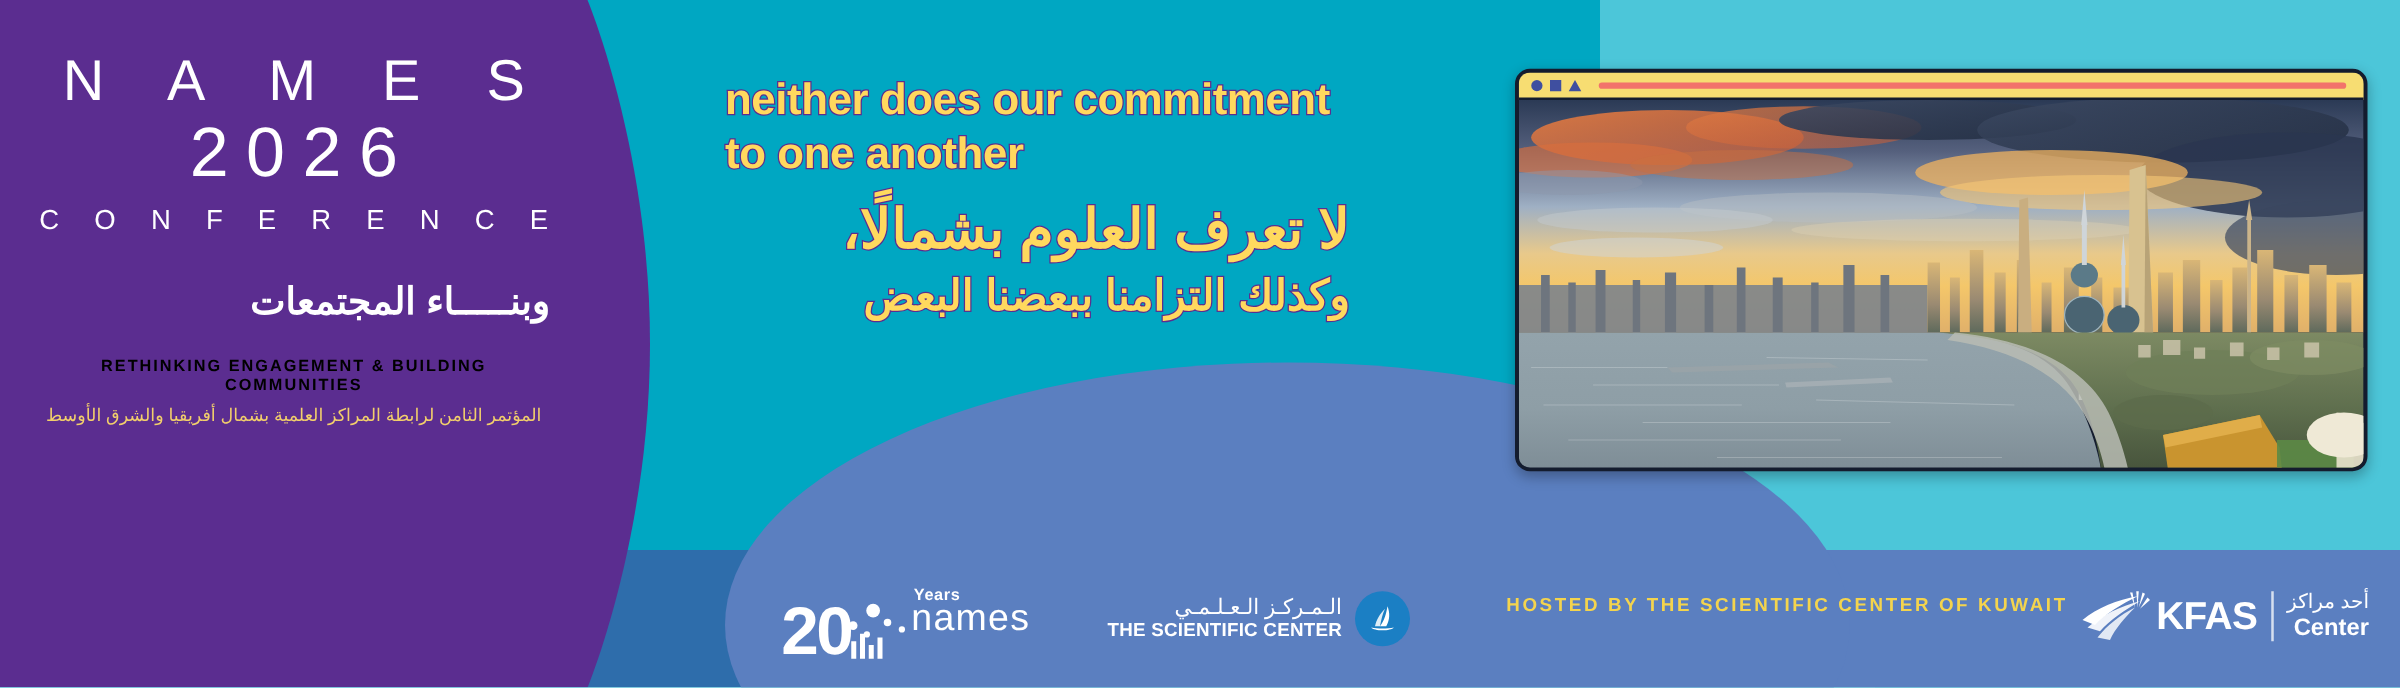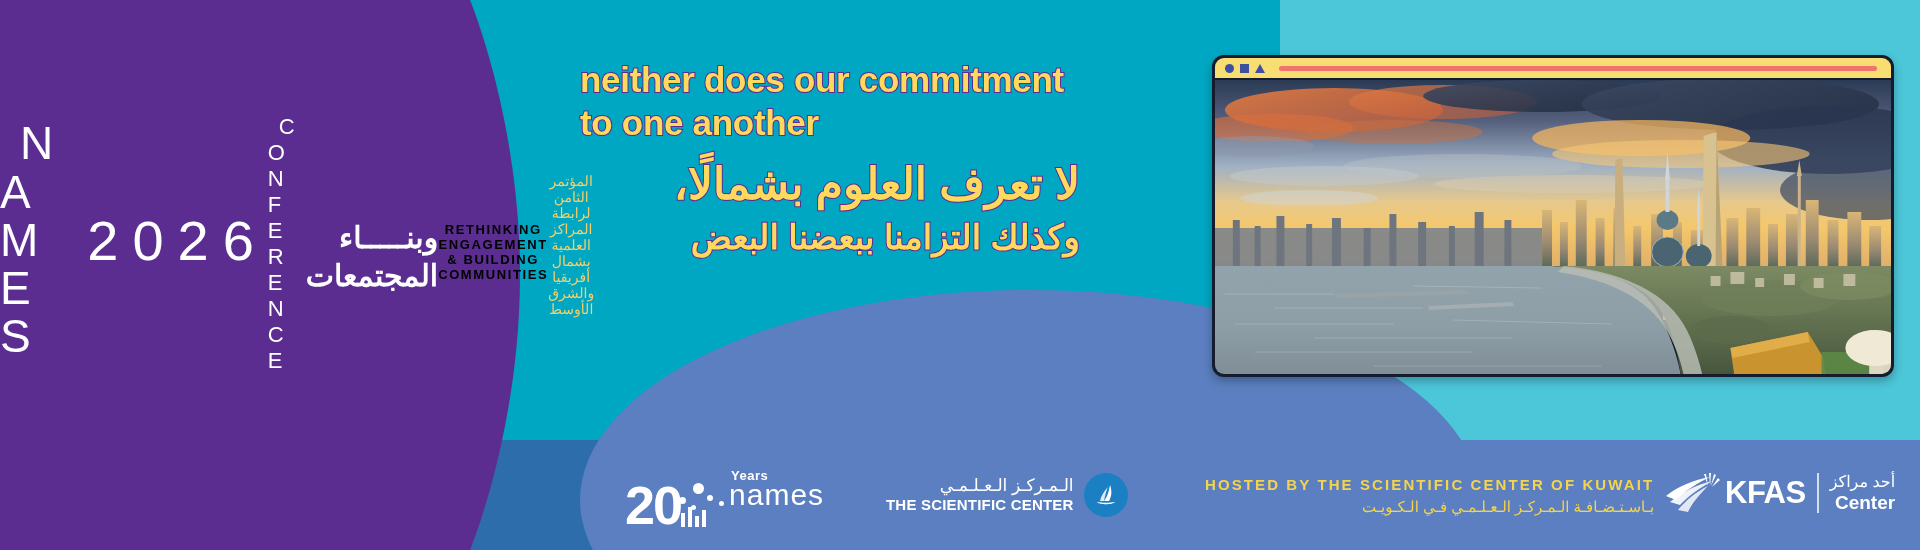--- a/index.html
+++ b/index.html
@@ -51,21 +51,21 @@
   .bg-purple {
     position:absolute; left:0; top:0; width:620px; height:550px;
     background:#5b2d90;
     border-top-right-radius:0;
     clip-path: path("M0,0 L470,0 C470,0 520,120 520,275 C520,430 470,550 470,550 L0,550 Z");
   }
 
   
   .left-col {
     position:absolute; left:0; top:0; width:470px; height:440px;
-    display:flex; flex-direction:row;
+    display:flex; flex-direction:column;
     align-items:center; justify-content:flex-start;
     padding-top:40px;
     color:#ffffff;
   }
   .names-word {
     font-size:46px; font-weight:400; letter-spacing:20px;
     text-indent:20px; line-height:1.05;
   }
   .names-year {
     font-size:56px; font-weight:300; letter-spacing:14px;
@@ -440,21 +440,20 @@
         <svg width="30" height="30" viewBox="0 0 30 30" aria-hidden="true">
           <path d="M6 22 C11 23 19 23 24 22 C22 25 8 25 6 22 Z" fill="#ffffff"></path>
           <path d="M19 5 C21 10 21 16 18 21 L13 21 C17 16 18 10 19 5 Z" fill="#ffffff"></path>
           <path d="M17 7 C13 11 10 16 9 21 L13 21 C14 16 15 11 17 7 Z" fill="#ffffff" opacity="0.85"></path>
         </svg>
       </span>
     </div>
 
     <div class="hosted">
       <span class="hosted-en">HOSTED BY THE SCIENTIFIC CENTER OF KUWAIT</span>
-      <span class="hosted-ar">بـاسـتـضـافـة الـمـركـز الـعـلـمـي فـي الـكـويـت</span>
     </div>
 
     <div class="kfas">
       <span class="kfas-mark">
         <svg width="56" height="42" viewBox="0 0 56 42" aria-hidden="true">
           <path d="M2 24 C14 14 30 8 46 5 C34 11 20 19 12 28 Z" fill="#ffffff"></path>
           <path d="M6 30 C18 20 32 13 48 9 C36 16 24 24 16 33 Z" fill="#ffffff" opacity="0.9"></path>
           <path d="M14 38 C22 28 32 20 44 14 C36 22 28 31 24 40 Z" fill="#ffffff" opacity="0.82"></path>
           <path d="M40 2 L44 14 L42 2 Z" fill="#ffffff"></path>
           <path d="M45 1 L46 14 L47 1 Z" fill="#ffffff"></path>

